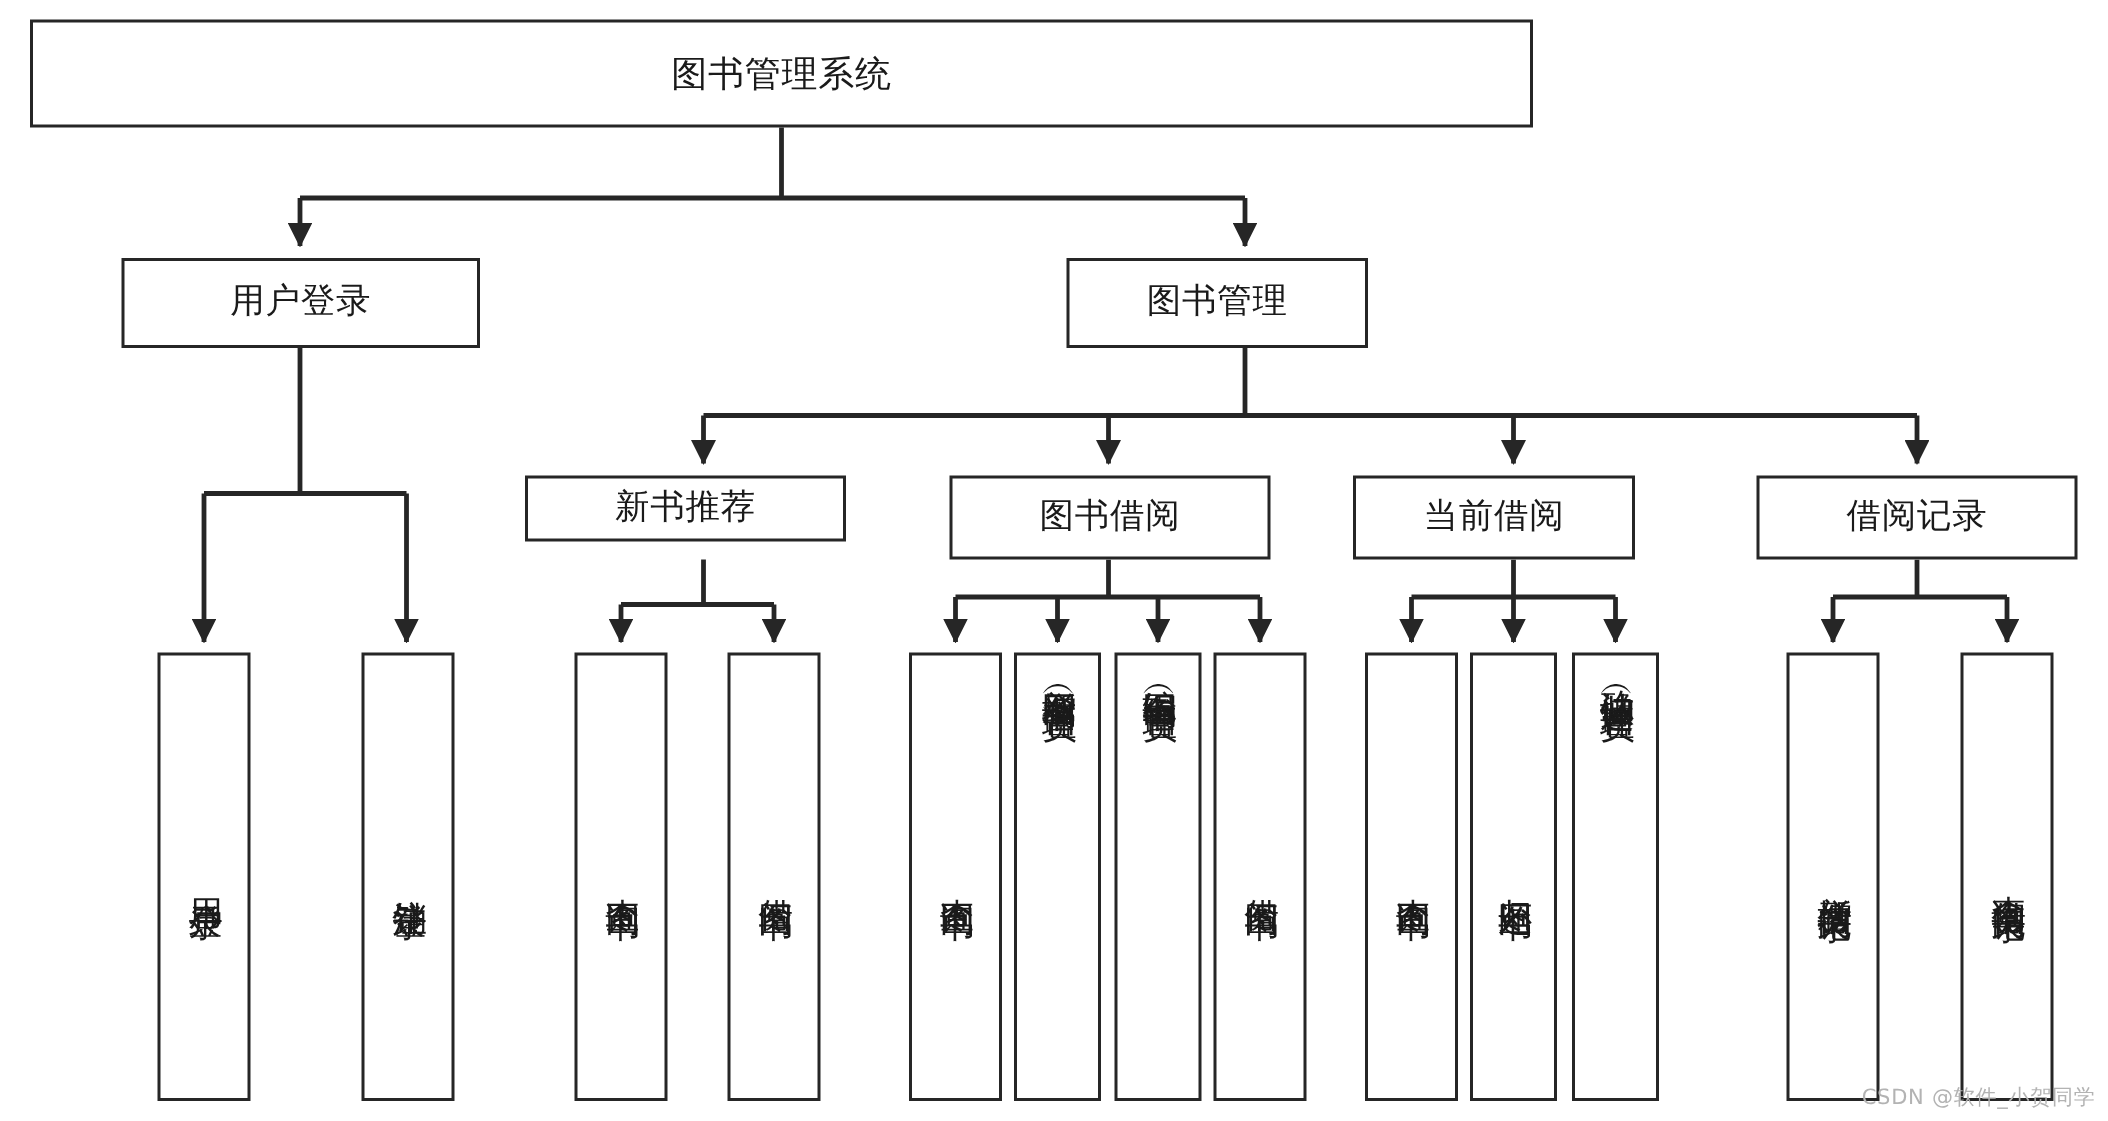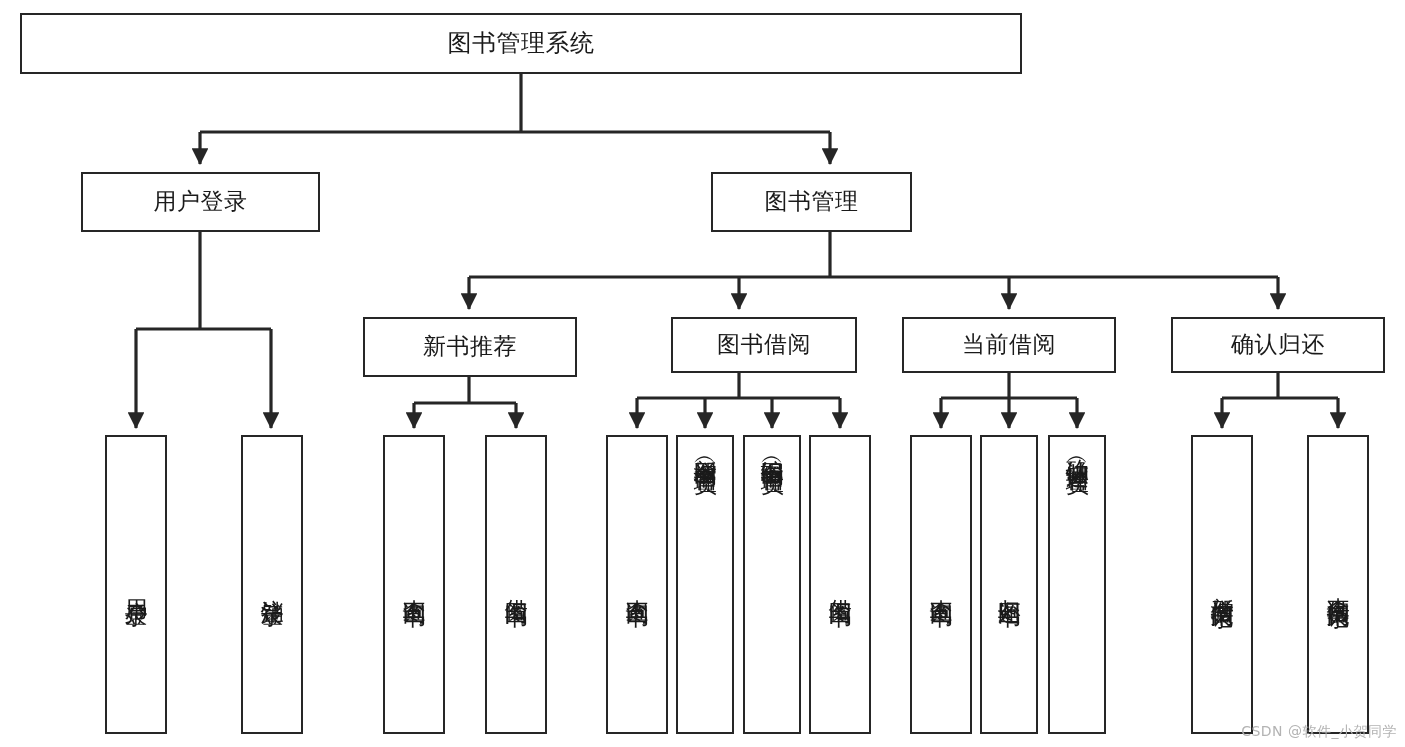--- a/index.html
+++ b/index.html
@@ -130,46 +130,46 @@
       <path d="M 1009 398 L 1009 428" marker-end="url(#arrow)"></path>
       <path d="M 1077 398 L 1077 428" marker-end="url(#arrow)"></path>
 
       <path d="M 1278 373 L 1278 398"></path>
       <path d="M 1222 398 L 1338 398"></path>
       <path d="M 1222 398 L 1222 428" marker-end="url(#arrow)"></path>
       <path d="M 1338 398 L 1338 428" marker-end="url(#arrow)"></path>
     </g>
   </svg>
 
-  <div class="node horiz root" style="left:20px; top:13px; width:1002px; height:61px;">
+  <div class="node horiz root" style="left:20px; top:13px; width:1002px; height:72px;">
     <span class="lbl">图书管理系统</span>
   </div>
 
   <div class="node horiz" style="left:81px; top:172px; width:239px; height:60px;">
     <span class="lbl">用户登录</span>
   </div>
 
   <div class="node horiz" style="left:711px; top:172px; width:201px; height:60px;">
     <span class="lbl">图书管理</span>
   </div>
 
-  <div class="node horiz" style="left:363px; top:317px; width:214px; height:60px;">
+  <div class="node horiz" style="left:350px; top:317px; width:214px; height:44px;">
     <span class="lbl">新书推荐</span>
   </div>
 
-  <div class="node horiz" style="left:671px; top:317px; width:186px; height:56px;">
+  <div class="node horiz" style="left:633px; top:317px; width:214px; height:56px;">
     <span class="lbl">图书借阅</span>
   </div>
 
-  <div class="node horiz" style="left:902px; top:317px; width:214px; height:56px;">
+  <div class="node horiz" style="left:902px; top:317px; width:188px; height:56px;">
     <span class="lbl">当前借阅</span>
   </div>
 
   <div class="node horiz" style="left:1171px; top:317px; width:214px; height:56px;">
-    <span class="lbl">确认归还</span>
+    <span class="lbl">借阅记录</span>
   </div>
 
   <div class="node vert mid" style="left:105px; top:435px; width:62px; height:299px;">
     <span class="lbl">用户登录</span>
   </div>
 
   <div class="node vert mid" style="left:241px; top:435px; width:62px; height:299px;">
     <span class="lbl">注销登录</span>
   </div>
 

